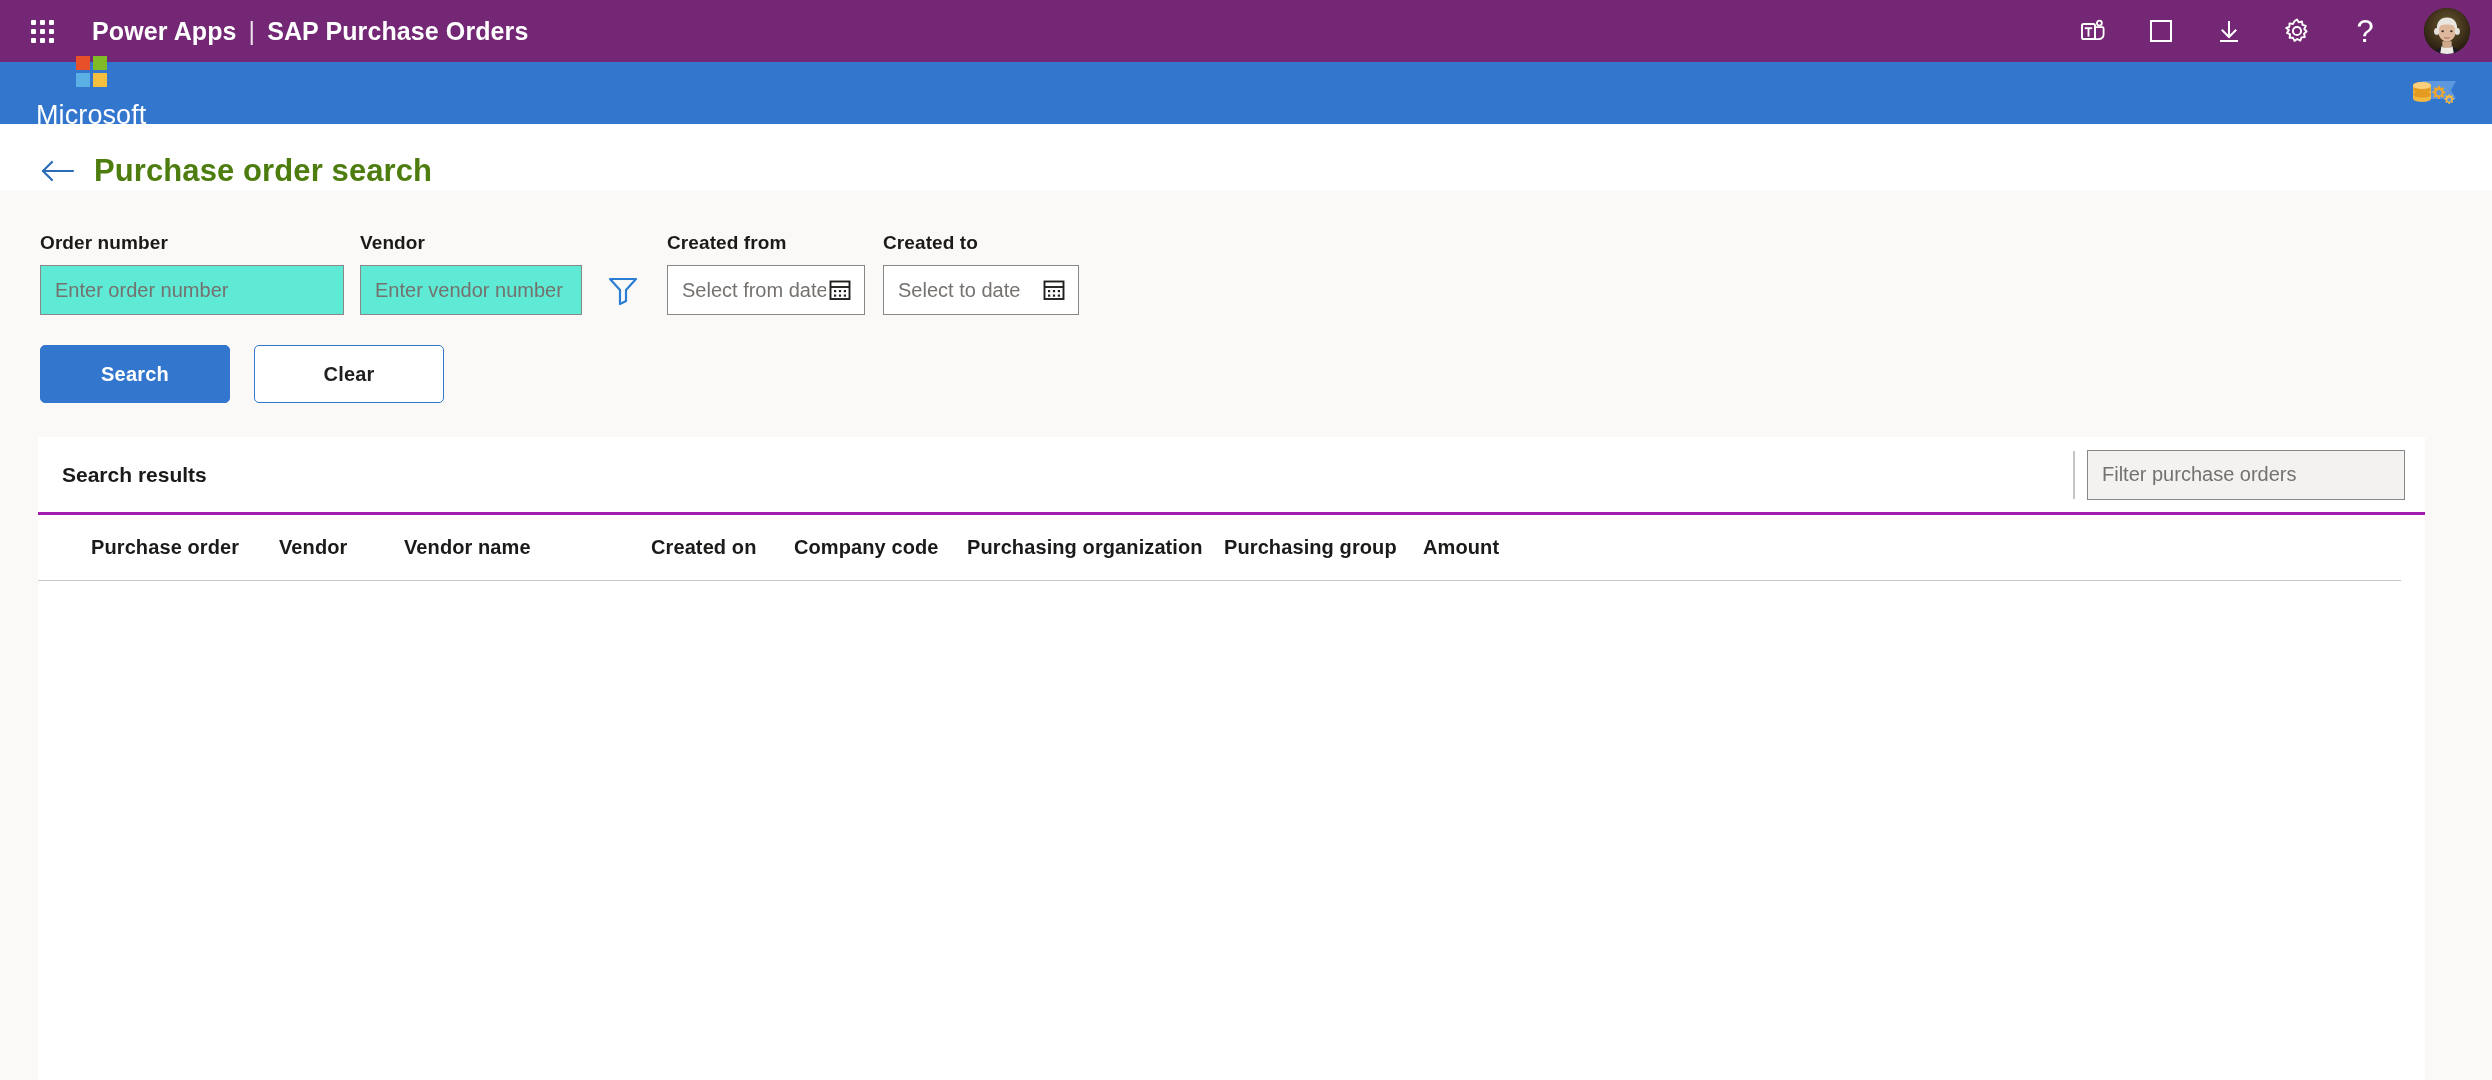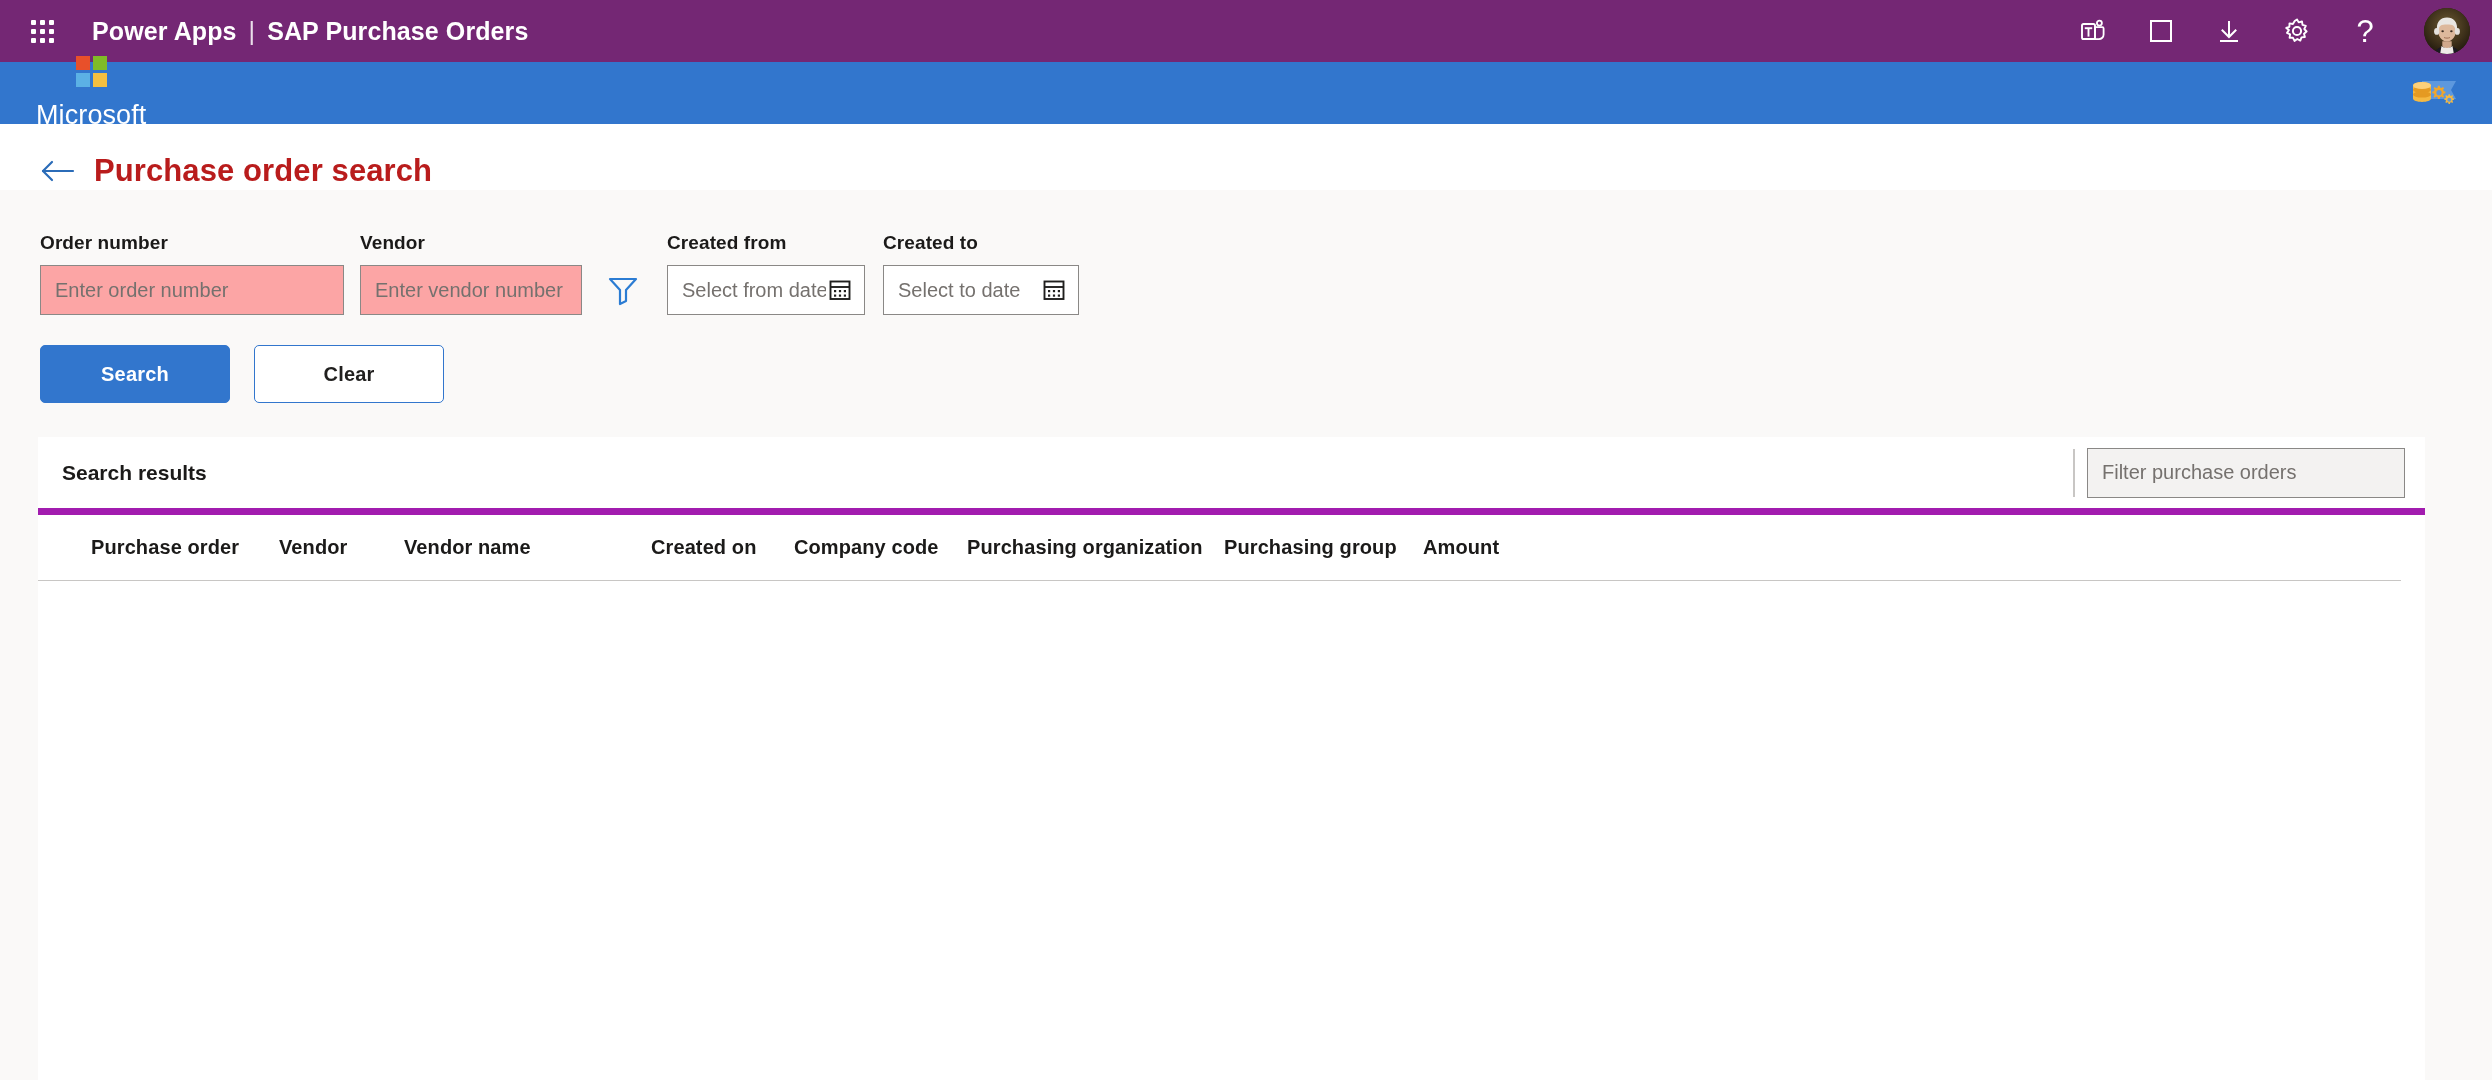--- a/index.html
+++ b/index.html
@@ -100,21 +100,21 @@
   }
   .back-arrow {
     width: 38px; height: 38px;
     display: flex; align-items: center; justify-content: center;
     cursor: pointer; color: #2b6cb8;
     flex: 0 0 auto;
   }
   .page-title {
     font-size: 31px;
     font-weight: 600;
-    color: #b91c1c;
+    color: #4d7c0f;
     letter-spacing: .1px;
   }
 
   
   .tabs {
     display: flex;
     align-items: flex-end;
     gap: 0;
     padding-left: 40px;
     margin-top: 26px;
@@ -145,21 +145,21 @@
   .field-label {
     font-size: 19px;
     font-weight: 700;
     color: #1b1a19;
     margin-bottom: 11px;
     letter-spacing: .1px;
   }
   .txt-input {
     height: 50px;
     border: 1px solid #8a8886;
-    background: #fca5a5;
+    background: #5eead4;
     font-size: 20px;
     color: #242424;
     padding: 16px 14px;
     font-family: "Liberation Sans", sans-serif;
     outline: none;
   }
   .txt-input::placeholder { color: #75716e; }
 
   .f-order { width: 304px; }
   .f-vendor { width: 222px; margin-left: 16px; }
@@ -225,21 +225,21 @@
   }
   .results-card {
     background: #ffffff;
     height: 100%;
   }
   .results-header {
     display: flex;
     align-items: center;
     height: 78px;
     padding: 0 20px 0 24px;
-    border-bottom: 7px solid #a21caf;
+    border-bottom: 3px solid #a21caf;
   }
   .results-title {
     font-size: 21px;
     font-weight: 700;
     color: #1b1a19;
   }
   .results-header-right {
     margin-left: auto;
     display: flex;
     align-items: center;

